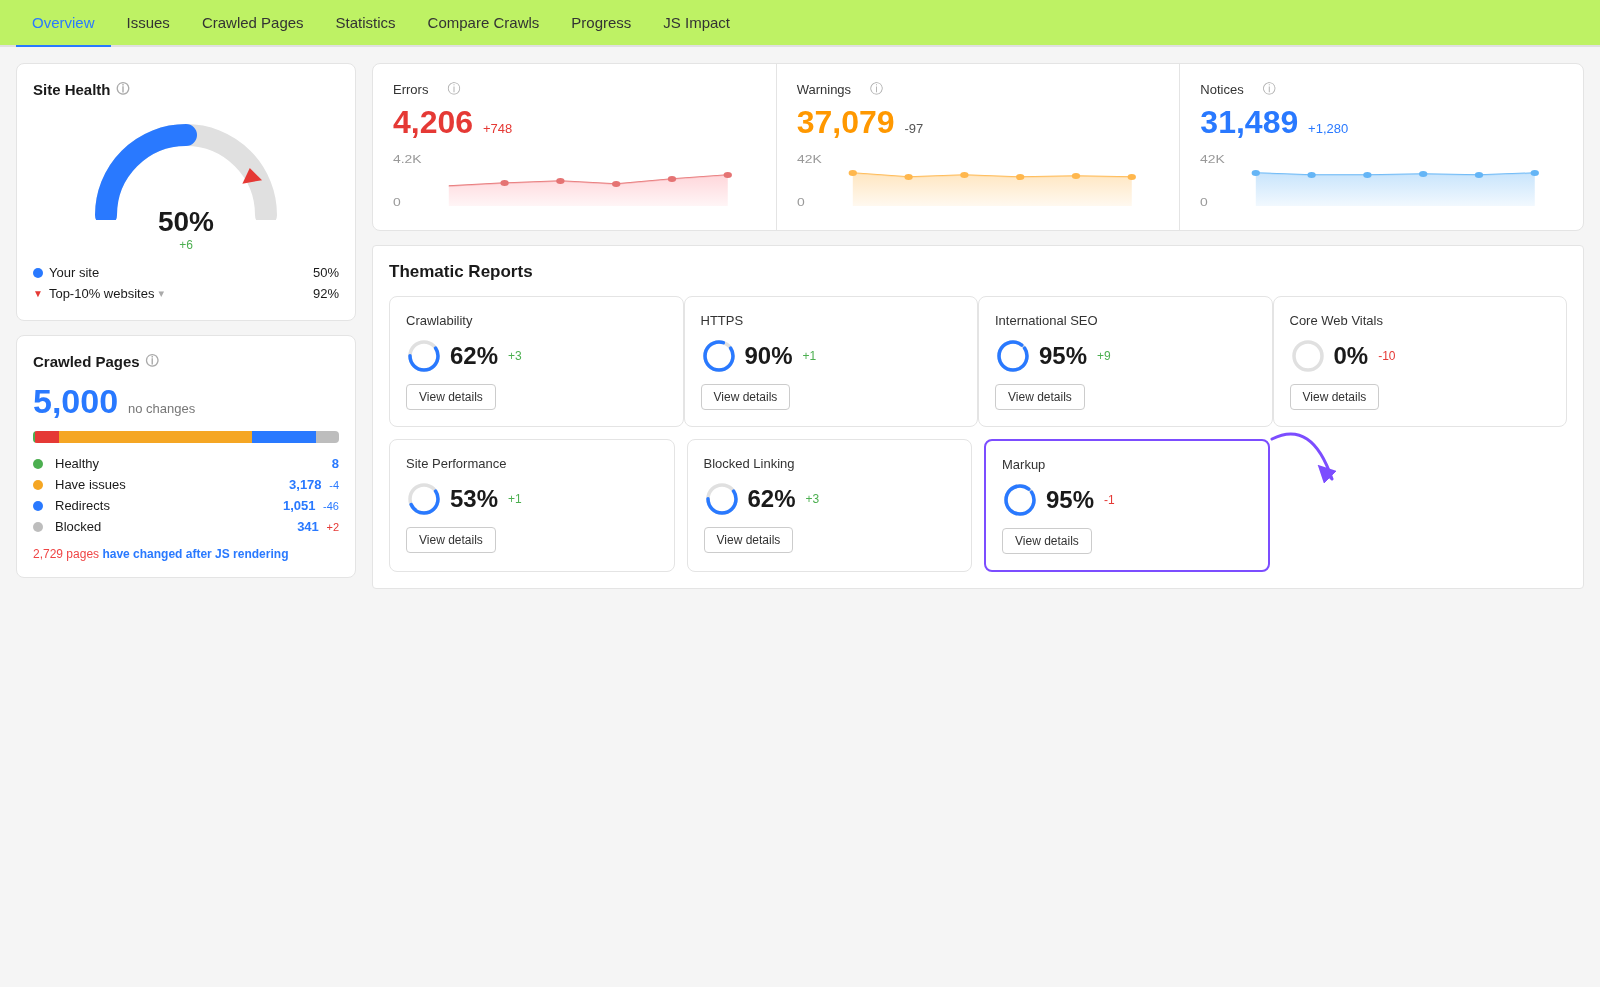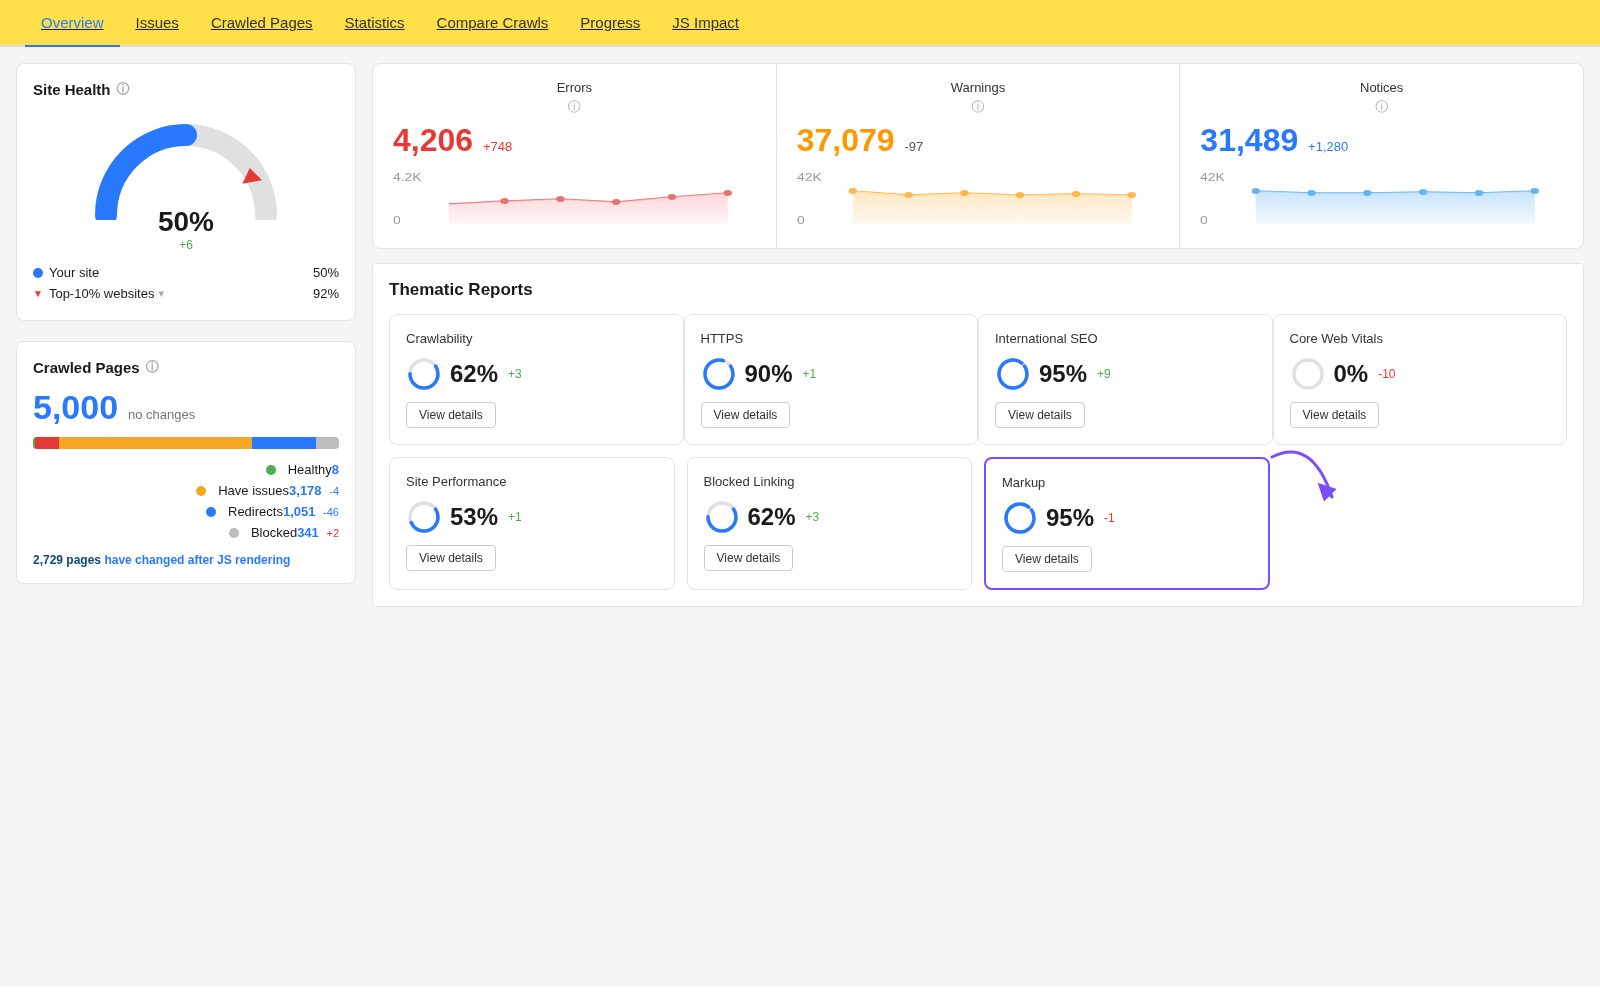--- a/index.html
+++ b/index.html
@@ -1,27 +1,27 @@
 <!DOCTYPE html>
 <html><head>
   <meta charset="utf-8">
   <style>
     * { box-sizing: border-box; margin: 0; padding: 0; }
     body { font-family: -apple-system, BlinkMacSystemFont, 'Segoe UI', Arial, sans-serif; background: #fff; color: #1a1a1a; font-size: 14px; }
 
     
-    .top-nav { display: flex; align-items: center; border-bottom: 2px solid #e0e0e0; padding: 0 25px; background: #fde047; text-decoration: underline; }
+    .top-nav { display: flex; align-items: center; border-bottom: 2px solid #e0e0e0; padding: 0 16px; background: #bef264; }
     .top-nav a { display: inline-block; padding: 14px 16px; font-size: 15px; color: #333; text-decoration: none; cursor: pointer; }
     .top-nav a.active { color: #2979ff; border-bottom: 2px solid #2979ff; margin-bottom: -2px; font-weight: 500; }
 
     
     .main-content { display: flex; padding: 16px; gap: 16px; background: #f5f5f5; min-height: 940px; }
 
     
-    .sidebar { width: 340px; flex-shrink: 0; display: flex; flex-direction: column; gap: 20px; }
+    .sidebar { width: 340px; flex-shrink: 0; display: flex; flex-direction: column; gap: 14px; }
 
     .card { background: #fff; border-radius: 8px; border: 1px solid #e4e4e4; padding: 16px; }
 
     .card-title { font-weight: 700; font-size: 15px; margin-bottom: 12px; display: flex; align-items: center; gap: 6px; }
     .info-icon { color: #aaa; font-size: 13px; cursor: pointer; }
 
     
     .gauge-container { display: flex; flex-direction: column; align-items: center; margin-bottom: 10px; }
     .gauge-svg { width: 200px; height: 110px; }
     .gauge-center-text { text-align: center; margin-top: -14px; }
@@ -32,21 +32,21 @@
     .legend-dot { width: 10px; height: 10px; border-radius: 50%; display: inline-block; margin-right: 6px; }
     .legend-left { display: flex; align-items: center; }
     .legend-triangle { color: #e53935; font-size: 10px; margin-right: 6px; }
 
     
     .crawled-number { font-size: 34px; font-weight: 700; color: #2979ff; display: inline; }
     .crawled-sub { font-size: 13px; color: #777; margin-left: 6px; }
     .progress-bar { height: 12px; border-radius: 4px; display: flex; margin: 10px 0; overflow: hidden; }
     .progress-bar .seg { height: 100%; }
 
-    .stat-row { display: flex; align-items: center; justify-content: flex-end; padding: 3px 0; font-size: 13px; }
+    .stat-row { display: flex; align-items: center; justify-content: space-between; padding: 3px 0; font-size: 13px; }
     .stat-left { display: flex; align-items: center; gap: 6px; }
     .stat-val { color: #2979ff; font-weight: 600; }
     .stat-delta-pos { color: #2979ff; font-size: 11px; margin-left: 4px; }
     .stat-delta-neg { color: #e53935; font-size: 11px; margin-left: 4px; }
 
     .dot-green { background: #4caf50; }
     .dot-red { background: #e53935; }
     .dot-orange { background: #f5a623; }
     .dot-blue { background: #2979ff; }
     .dot-gray { background: #bdbdbd; }
@@ -54,21 +54,21 @@
     .changed-text { font-size: 12px; color: #555; margin-top: 10px; }
     .changed-text span { color: #2979ff; font-weight: 600; }
 
     
     .right-main { flex: 1; display: flex; flex-direction: column; gap: 14px; }
 
     
     .metrics-row { display: flex; gap: 0; background: #fff; border-radius: 8px; border: 1px solid #e4e4e4; overflow: hidden; }
     .metric-box { flex: 1; padding: 16px 20px; border-right: 1px solid #e4e4e4; }
     .metric-box:last-child { border-right: none; }
-    .metric-label { font-size: 13px; color: #333; display: flex; align-items: center; gap: 3px; margin-bottom: 6px; flex-direction: column; }
+    .metric-label { font-size: 13px; color: #333; display: flex; align-items: center; gap: 19px; margin-bottom: 6px; }
     .metric-value { font-size: 32px; font-weight: 700; display: inline; }
     .metric-value.red { color: #e53935; }
     .metric-value.orange { color: #ff9800; }
     .metric-value.blue { color: #2979ff; }
     .metric-delta-pos { font-size: 13px; color: #e53935; margin-left: 6px; }
     .metric-delta-neg { font-size: 13px; color: #4caf50; margin-left: 6px; }
     .metric-delta-blue { font-size: 13px; color: #2979ff; margin-left: 6px; }
 
     
     .sparkline { margin-top: 10px; }
@@ -193,21 +193,21 @@
           <span class="legend-dot dot-gray"></span>
           <span>Blocked</span>
         </div>
         <div>
           <span class="stat-val">341</span>
           <span class="stat-delta-neg">+2</span>
         </div>
       </div>
 
       <div class="changed-text">
-        <span style="color:#0c4a6e;font-weight:700;">2,729 pages</span><span> have changed after JS rendering</span>
+        <span style="color:#ef4444;font-weight:400;">2,729 pages</span><span> have changed after JS rendering</span>
       </div>
     </div>
   </div>
 
   <div class="right-main">
 
     <div class="metrics-row">
 
       <div class="metric-box">
         <div class="metric-label">

